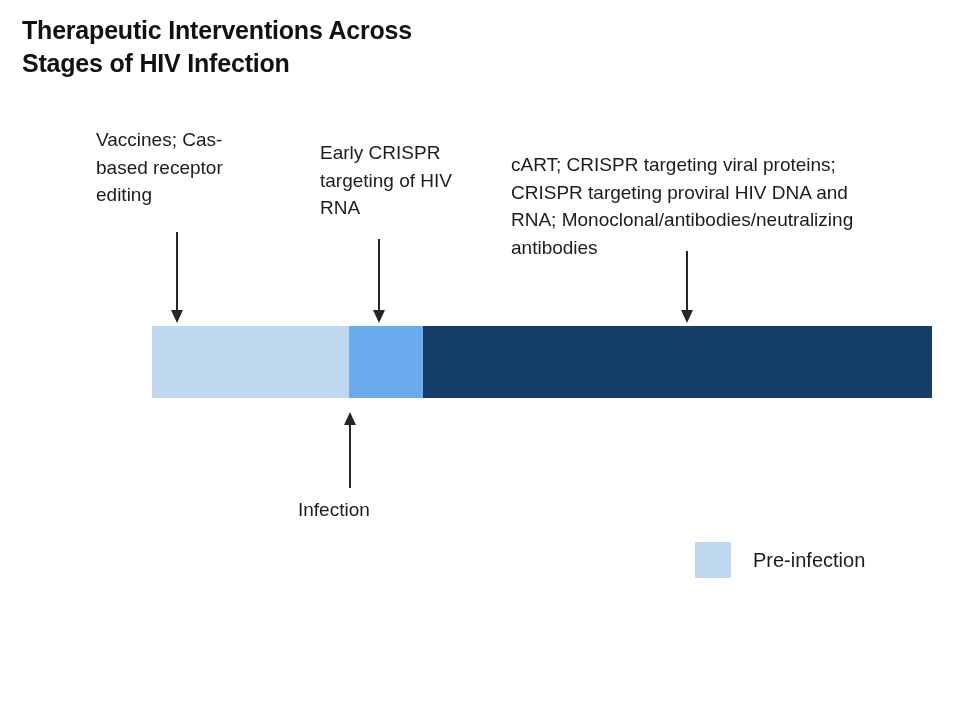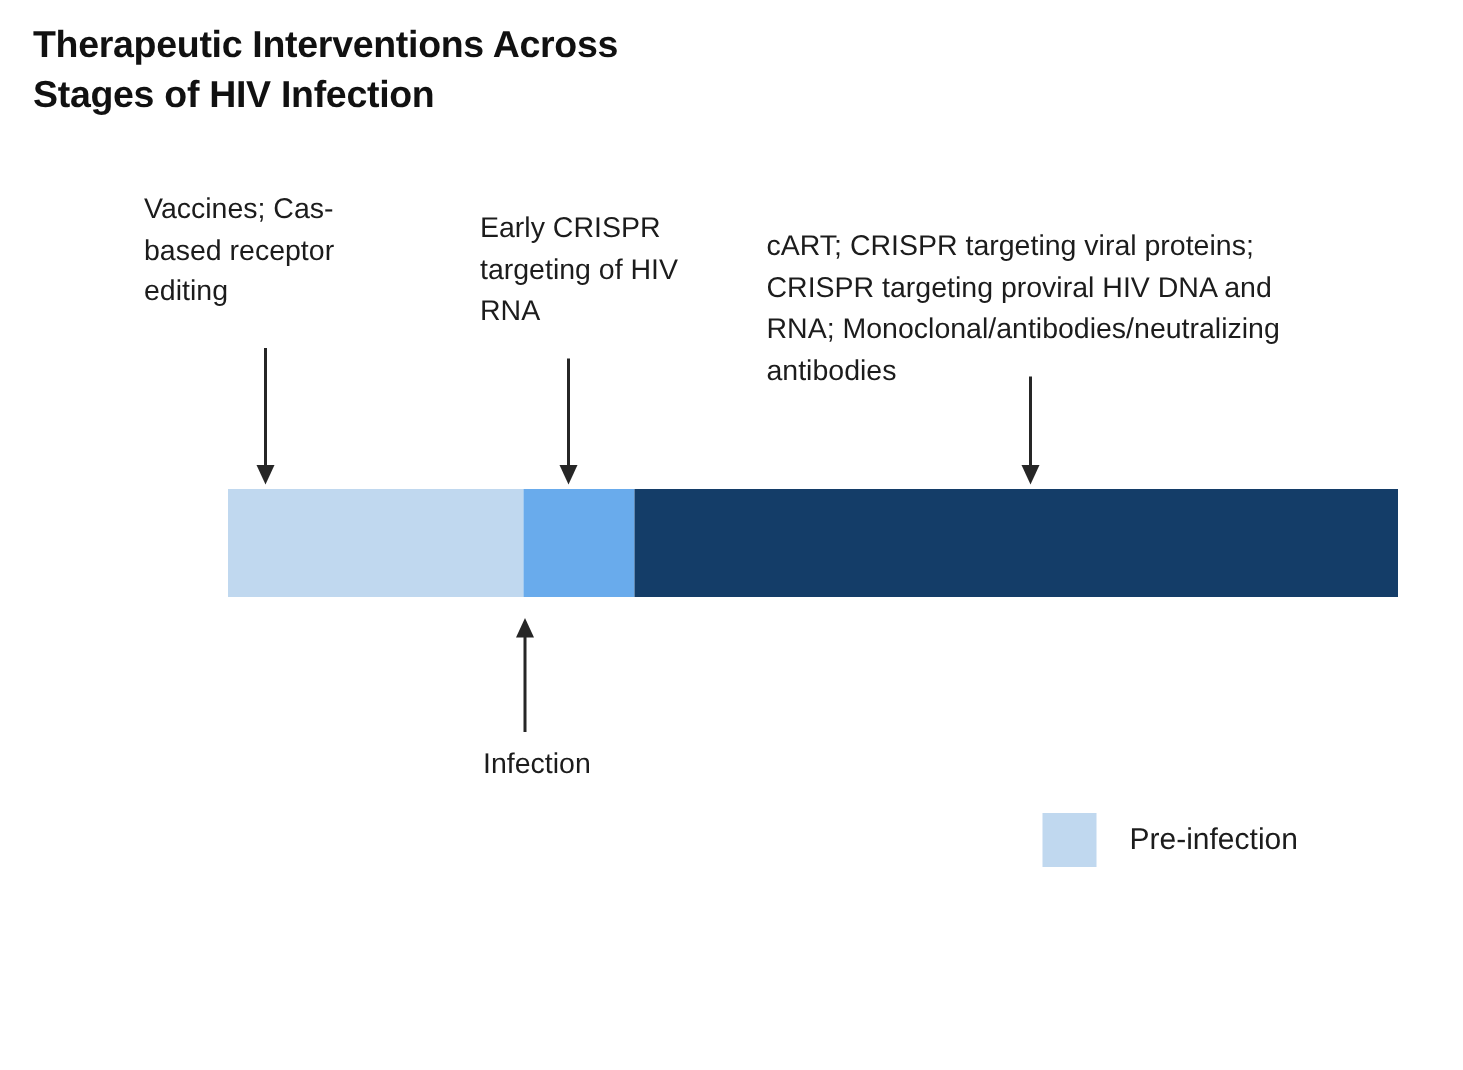--- a/index.html
+++ b/index.html
@@ -83,21 +83,20 @@
   #arrow-up-infection { left: 343px; top: 412px; height: 76px; }
   #arrow-up-infection .shaft { top: 12px; height: 64px; }
 
   #infection-label {
     position: absolute;
     left: 298px;
     top: 498px;
     font-size: 19px;
     line-height: 24px;
     color: #1c1c1c;
-    margin-left: 24px;
   }
 
   
   #timeline-bar {
     position: absolute;
     left: 152px;
     top: 326px;
     width: 780px;
     height: 72px;
     display: flex;

